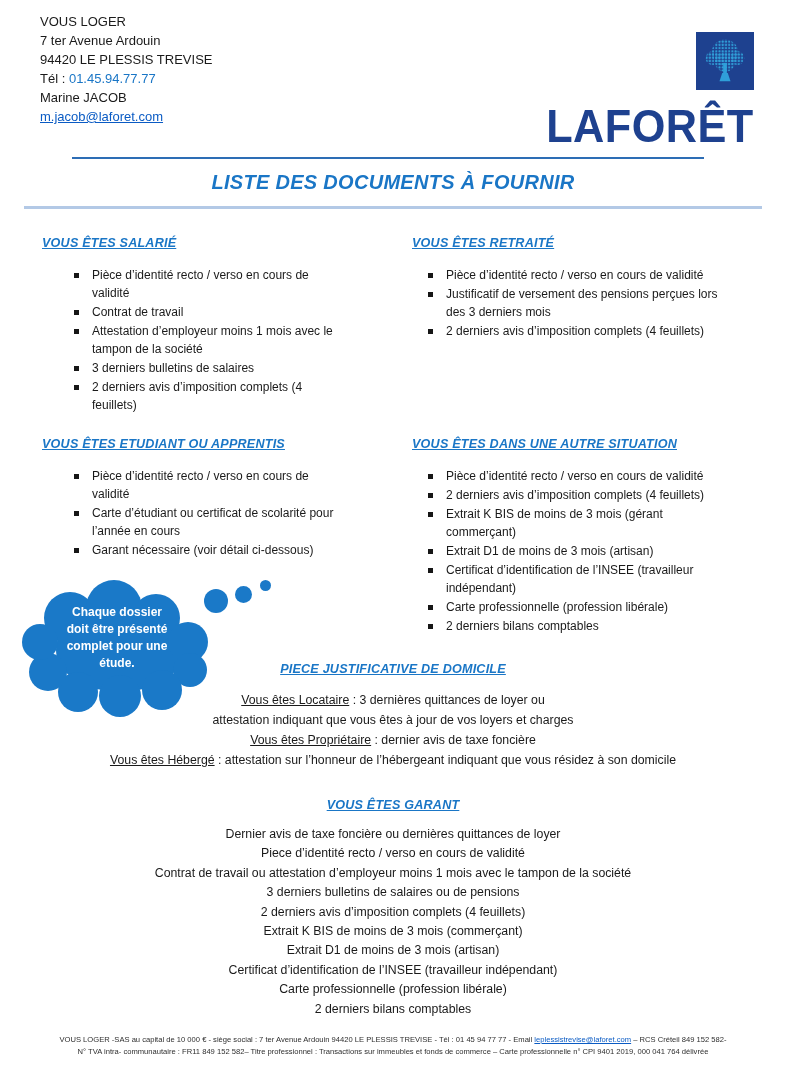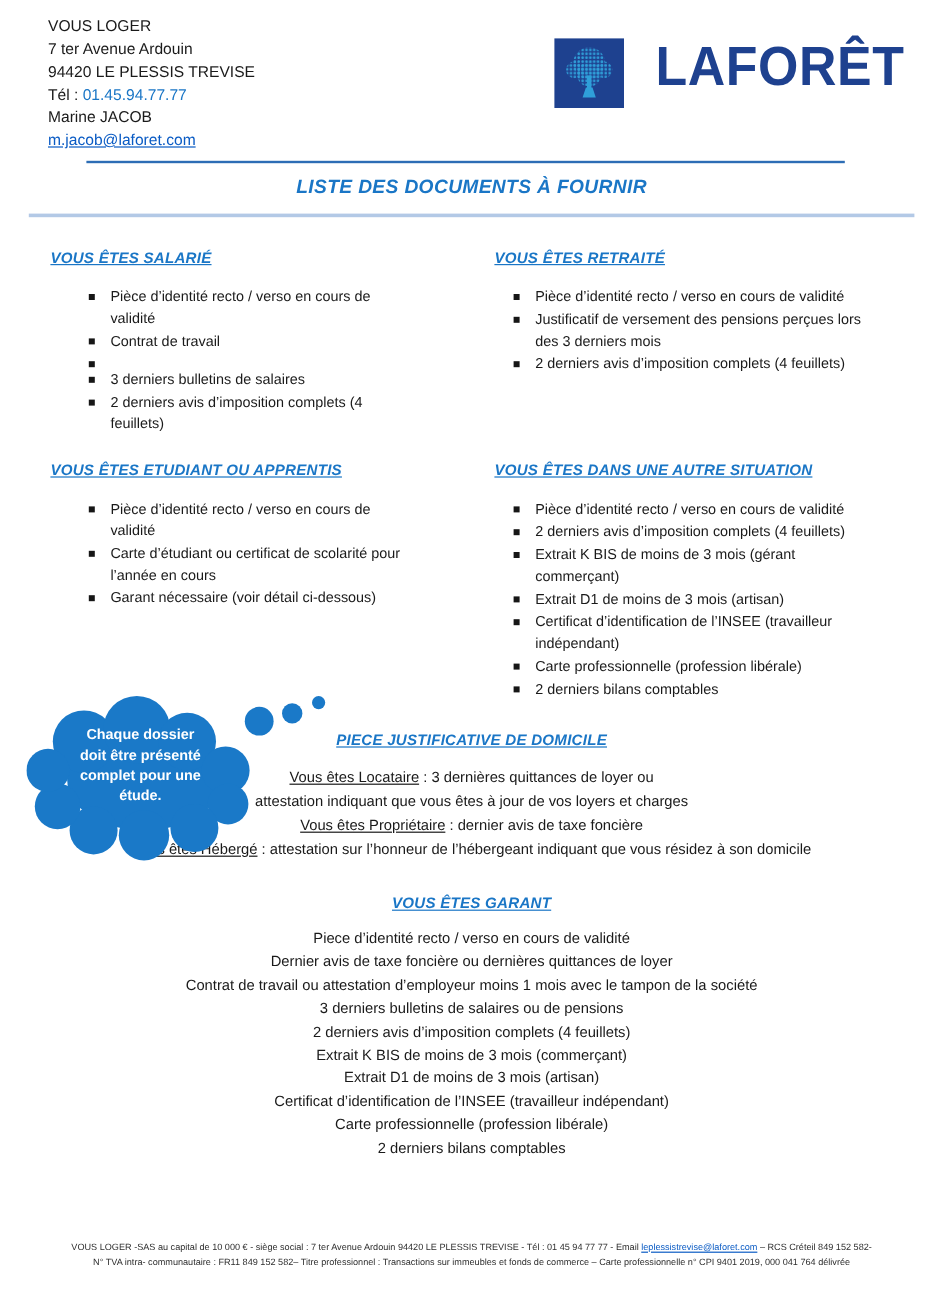--- a/index.html
+++ b/index.html
@@ -7,26 +7,26 @@
     width:786px;height:1080px;position:relative;margin:0 auto;
     background:#ffffff;overflow:hidden;
     font-family:"Liberation Sans","DejaVu Sans",sans-serif;
     color:var(--ink,#1a1a1a);
   }
   
   .header{display:flex;justify-content:space-between;align-items:flex-start;padding:12px 30px 0 40px;}
   .agency{font-size:13px;line-height:19px;}
   .phone{color:var(--accent,#1a76c6);margin-top:45px;}
   .link{color:var(--link,#0a5bc4);text-decoration:underline;cursor:pointer;}
-  .logo{display:flex;align-items:flex-start;gap:13px;margin-top:20px;margin-right:2px;}
+  .logo{display:flex;align-items:flex-end;gap:13px;margin-top:20px;margin-right:2px;flex-direction:column;}
   .logo-square{width:58px;height:58px;background:var(--navy,#1e418f);display:flex;align-items:center;justify-content:center;}
   .logo-word{font-size:46px;font-weight:700;color:var(--navy,#1e418f);letter-spacing:.5px;line-height:1;transform:scaleX(.94);transform-origin:right center;}
   
   .rule-a{border-top:2px solid #2d6db5;margin:8px 82px 0 72px;}
-  .doc-title{text-align:center;color:var(--accent,#1a76c6);font-weight:700;font-style:italic;font-size:16px;letter-spacing:.3px;margin-top:12px;}
+  .doc-title{text-align:center;color:var(--accent,#1a76c6);font-weight:700;font-style:italic;font-size:20px;letter-spacing:.3px;margin-top:12px;}
   .rule-b{border-top:3px solid var(--divider,#b3c9e6);margin:12px 24px 0 24px;}
   
   .columns{display:grid;grid-template-columns:358px 1fr;column-gap:12px;row-gap:22px;padding:0 30px 0 40px;margin-top:27px;}
   .sec-head{color:var(--accent,#1a76c6);font-weight:700;font-style:italic;font-size:12.6px;text-decoration:underline;letter-spacing:.2px;margin:0 0 16px 2px;}
   .blist{list-style:none;margin:0;padding:0 0 0 34px;}
   .blist-r{padding-left:18px;}
   .blist li{display:flex;margin-bottom:1px;}
   .sq{width:5px;height:5px;background:#161616;flex:0 0 auto;margin:7px 13px 0 0;}
   .li-text{font-size:12px;line-height:18px;white-space:pre-line;}
   
@@ -93,20 +93,22 @@
             <span class="sq"></span>
             <span class="li-text">Pièce d’identité recto / verso en cours de
 validité</span>
           </li>
         <li>
             <span class="sq"></span>
             <span class="li-text">Contrat de travail</span>
           </li>
         <li>
             <span class="sq"></span>
+            <span class="li-text">Attestation d’employeur moins 1 mois avec le
+tampon de la société</span>
           </li>
         <li>
             <span class="sq"></span>
             <span class="li-text">3 derniers bulletins de salaires</span>
           </li>
         <li>
             <span class="sq"></span>
             <span class="li-text">2 derniers avis d’imposition complets (4
 feuillets)</span>
           </li>
@@ -190,22 +192,22 @@
 
   </div>
 
   <h3 class="center-head">PIECE JUSTIFICATIVE DE DOMICILE</h3>
   <p class="center-line"><span class="u-label">Vous êtes Locataire</span><span> : 3 dernières quittances de loyer ou</span></p>
   <p class="center-line"><span class="u-label"></span><span>attestation indiquant que vous êtes à jour de vos loyers et charges</span></p>
   <p class="center-line"><span class="u-label">Vous êtes Propriétaire</span><span> : dernier avis de taxe foncière</span></p>
   <p class="center-line"><span class="u-label">Vous êtes Hébergé</span><span> : attestation sur l’honneur de l’hébergeant indiquant que vous résidez à son domicile</span></p>
 
   <h3 class="center-head garant-head">VOUS ÊTES GARANT</h3>
+  <p class="center-line garant-line">Dernier avis de taxe foncière ou dernières quittances de loyer</p>
   <p class="center-line garant-line">Piece d’identité recto / verso en cours de validité</p>
-  <p class="center-line garant-line">Dernier avis de taxe foncière ou dernières quittances de loyer</p>
   <p class="center-line garant-line">Contrat de travail ou attestation d’employeur moins 1 mois avec le tampon de la société</p>
   <p class="center-line garant-line">3 derniers bulletins de salaires ou de pensions</p>
   <p class="center-line garant-line">2 derniers avis d’imposition complets (4 feuillets)</p>
   <p class="center-line garant-line">Extrait K BIS de moins de 3 mois (commerçant)</p>
   <p class="center-line garant-line">Extrait D1 de moins de 3 mois (artisan)</p>
   <p class="center-line garant-line">Certificat d’identification de l’INSEE (travailleur indépendant)</p>
   <p class="center-line garant-line">Carte professionnelle (profession libérale)</p>
   <p class="center-line garant-line">2 derniers bilans comptables</p>
 
   <div class="bubble">

